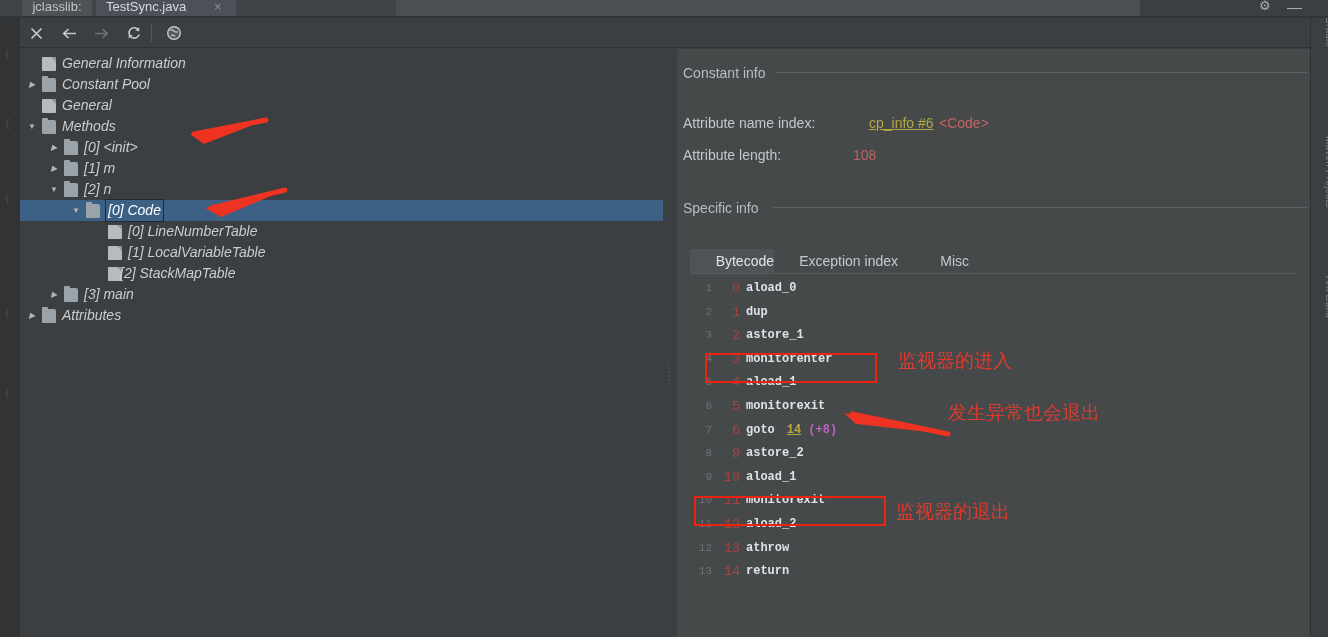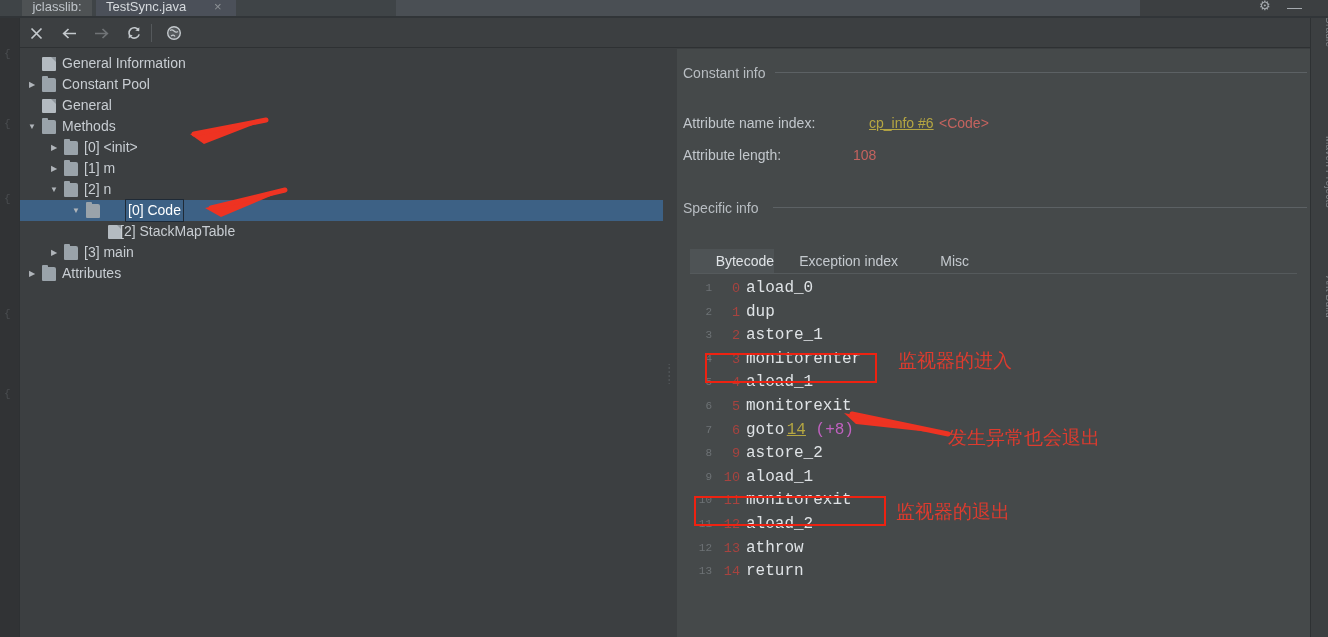--- a/index.html
+++ b/index.html
@@ -142,29 +142,29 @@
   }
 
   
   .tree { position: relative; padding-top: 4px; }
   .tree-row {
     position: relative;
     height: 21px; line-height: 21px;
     font-size: 14px;
     color: #c8cdd2;
     white-space: nowrap;
+    font-style: italic;
   }
   .tree-row.selected {
     background: #3d6185;
   }
   .tree-row.selected .tree-label {
     color: #ffffff;
     outline: 1px solid #1f2a36;
     padding: 0 2px;
-    margin-left: 20px;
   }
   .twisty {
     position: absolute; top: 0;
     width: 12px; height: 21px;
     display: flex; align-items: center; justify-content: center;
     color: #b0b5ba; font-size: 8px;
   }
   .ico {
     position: absolute; top: 4px;
     width: 14px; height: 14px;
@@ -252,22 +252,22 @@
     text-align: right;
     color: #6d7275; font-size: 11px;
   }
   .off {
     position: absolute; left: 30px; width: 20px;
     text-align: right;
     color: #a6433f; font-size: 13.5px;
   }
   .mn {
     position: absolute; left: 56px;
-    color: #dfe3e6; font-size: 16px;
-    font-weight: normal;
+    color: #dfe3e6; font-size: 12px;
+    font-weight: bold;
   }
   .arg-link {
     color: #b5a642; text-decoration: underline;
   }
   .arg-delta {
     color: #c061c0;
   }
 
   
   .anno-box {
@@ -382,20 +382,28 @@
           <span class="ico ico-folder" style="left: 44px;"></span>
           <span class="tree-label" style="left: 64px;">[2] n</span>
         </div>
         <div class="tree-row selected">
           <span class="twisty" style="left: 50px;">▼</span>
           <span class="ico ico-folder" style="left: 66px;"></span>
           <span class="tree-label" style="left: 86px;">[0] Code</span>
         </div>
         <div class="tree-row">
           <span class="ico ico-file" style="left: 88px;"></span>
+          <span class="tree-label" style="left: 108px;">[0] LineNumberTable</span>
+        </div>
+        <div class="tree-row">
+          <span class="ico ico-file" style="left: 88px;"></span>
+          <span class="tree-label" style="left: 108px;">[1] LocalVariableTable</span>
+        </div>
+        <div class="tree-row">
+          <span class="ico ico-file" style="left: 88px;"></span>
           <span class="tree-label" style="left: 100px;">[2] StackMapTable</span>
         </div>
         <div class="tree-row">
           <span class="twisty" style="left: 28px;">▶</span>
           <span class="ico ico-folder" style="left: 44px;"></span>
           <span class="tree-label" style="left: 64px;">[3] main</span>
         </div>
         <div class="tree-row">
           <span class="twisty" style="left: 6px;">▶</span>
           <span class="ico ico-folder" style="left: 22px;"></span>
@@ -518,19 +526,19 @@
       <path d="M110 4 L36 22" stroke="#ee3322" stroke-width="5" stroke-linecap="round" fill="none"></path>
     </svg>
 
     <div class="anno-box" style="left:705px; top:353px; width:172px; height:30px;"></div>
     <div class="anno-text" style="left:898px; top:348px;">监视器的进入</div>
 
     <svg class="anno-arrow" style="left:830px; top:402px;" width="122" height="38">
       <path d="M118 32 L14 11 L30 8 L14 11 L26 22 Z" fill="#ee3322"></path>
       <path d="M118 32 L22 12" stroke="#ee3322" stroke-width="5" stroke-linecap="round" fill="none"></path>
     </svg>
-    <div class="anno-text" style="left:948px; top:425px;">发生异常也会退出</div>
+    <div class="anno-text" style="left:948px; top:400px;">发生异常也会退出</div>
 
     <div class="anno-box" style="left:694px; top:496px; width:192px; height:30px;"></div>
     <div class="anno-text" style="left:896px; top:499px;">监视器的退出</div>
   </div>
 
 </div>
 
 </body></html>

